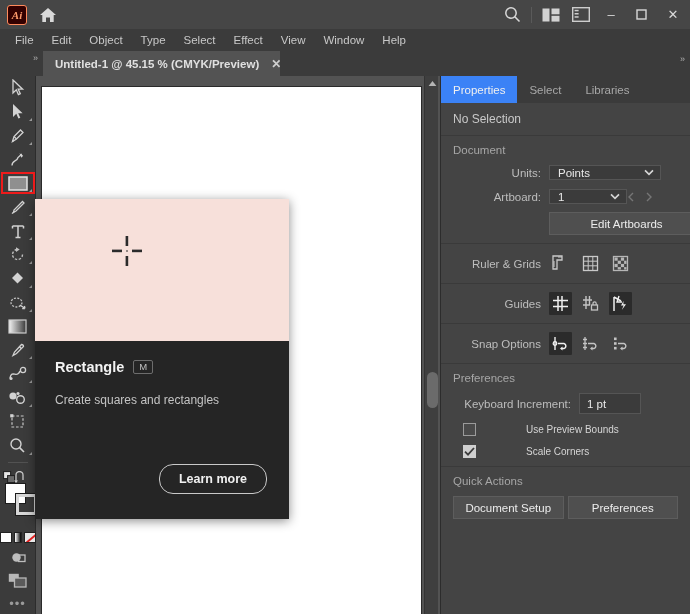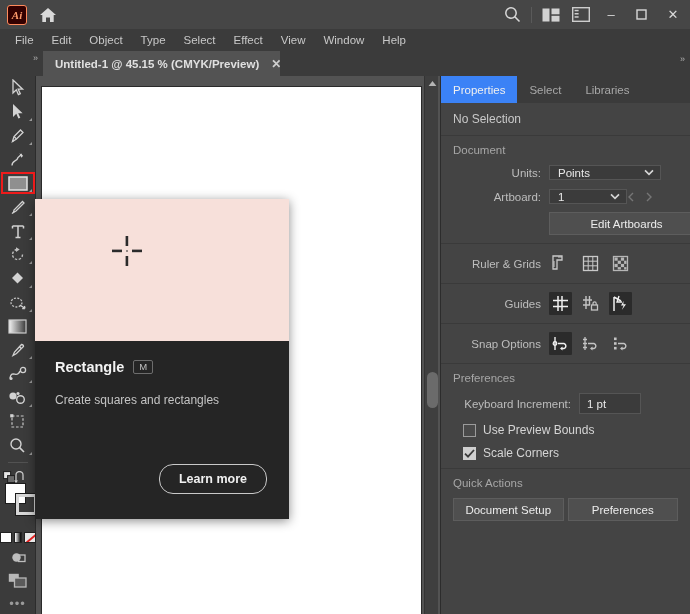--- a/index.html
+++ b/index.html
@@ -218,21 +218,21 @@
   .kinput {
     background: #3b3b3b; border: 1px solid #555; height: 21px; width: 62px;
     display: flex; align-items: center; padding-left: 7px; color: #e8e8e8; font-size: 11.5px;
   }
   .cbrow { display: flex; align-items: center; margin-top: 9px; padding-left: 10px; }
   .cb {
     width: 13px; height: 13px; border: 1px solid #9b9b9b; background: #4a4a4a;
     margin-right: 7px; display: flex; align-items: center; justify-content: center;
   }
   .cb.checked { background: #cfcfcf; border-color: #cfcfcf; }
-  .cb-label { color: #d5d5d5; font-size: 12px; }
+  .cb-label { color: #d5d5d5; font-size: 10px; margin-left: 43px; }
   .qa-row { display: flex; gap: 4px; margin-top: 9px; }
   .qa-btn {
     flex: 1; background: #4f4f4f; border: 1px solid #5d5d5d; color: #ececec;
     font-size: 11.5px; height: 23px; display: flex; align-items: center; justify-content: center;
   }
   svg { display: block; }
 </style>
 </head>
 <body>
 

